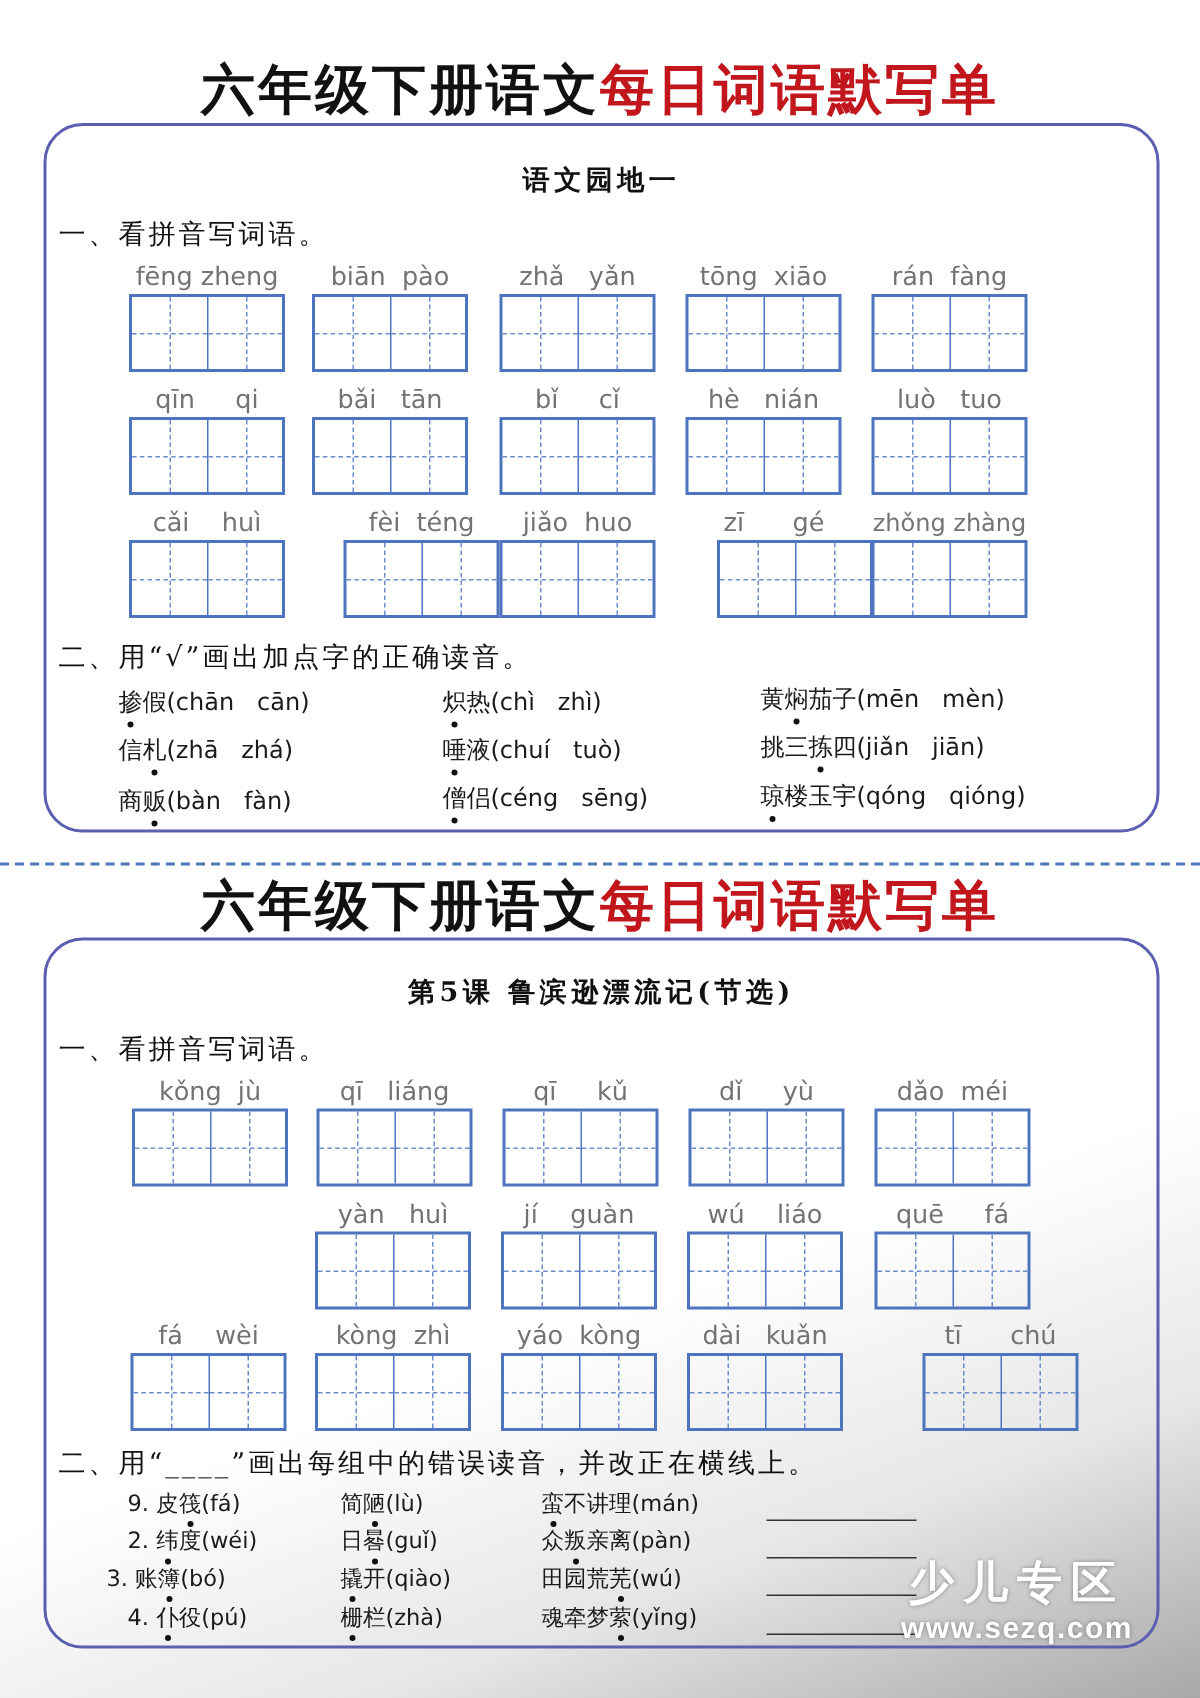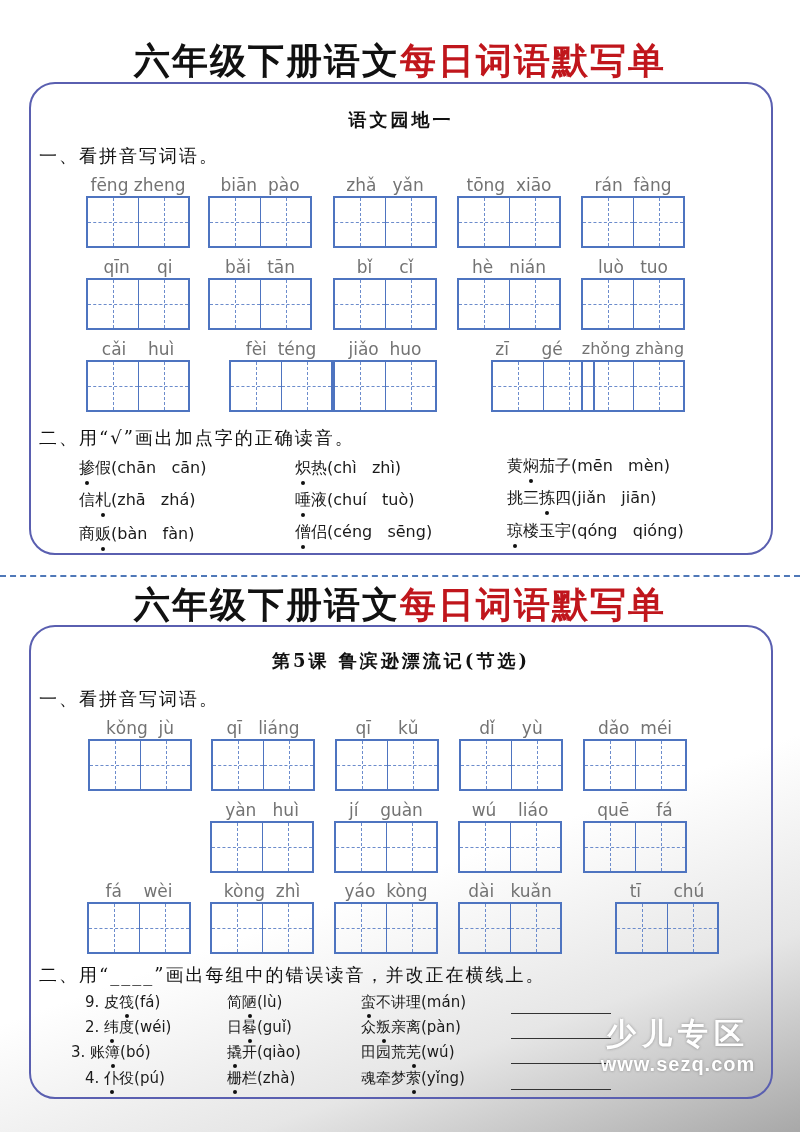--- a/index.html
+++ b/index.html
@@ -77,21 +77,21 @@
     width: 4px; height: 4px; margin-left: -2px; border-radius: 50%; background: #111;
   }
   .answer-line {
     position: absolute; width: 100px; border-top: 1.5px solid #333;
   }
   .divider {
     position: absolute; left: 0; top: 575px; width: 800px;
     border-top: 2px dashed #4f78b8;
   }
   .watermark {
-    position: absolute; left: 578px; top: 1016px; width: 200px;
+    position: absolute; left: 578px; top: 1038px; width: 200px;
     text-align: center; color: #fff; font-weight: bold;
     text-shadow: 0 0 3px rgba(0,0,0,0.35);
   }
   .watermark .wm-cn { font-size: 30px; letter-spacing: 6px; line-height: 36px; }
   .watermark .wm-url { font-size: 20px; letter-spacing: 1px; line-height: 24px; font-family: "Liberation Sans", sans-serif; }
 </style>
 </head>
 <body>
 
 <section class="sheet s1">
@@ -194,21 +194,21 @@
             <div class="cell"></div>
           </div>
         </div>
       <div class="word" style="left:302px;">
           <div class="pinyin">jiǎo  huo</div>
           <div class="boxes">
             <div class="cell"></div>
             <div class="cell"></div>
           </div>
         </div>
-      <div class="word" style="left:432px;padding-left:28px;">
+      <div class="word" style="left:419px;padding-left:28px;">
           <div class="pinyin">zī      gé</div>
           <div class="boxes">
             <div class="cell"></div>
             <div class="cell"></div>
           </div>
         </div>
       <div class="word" style="left:550px;">
           <div class="pinyin" style="font-size:16px;">zhǒng zhàng</div>
           <div class="boxes">
             <div class="cell"></div>

